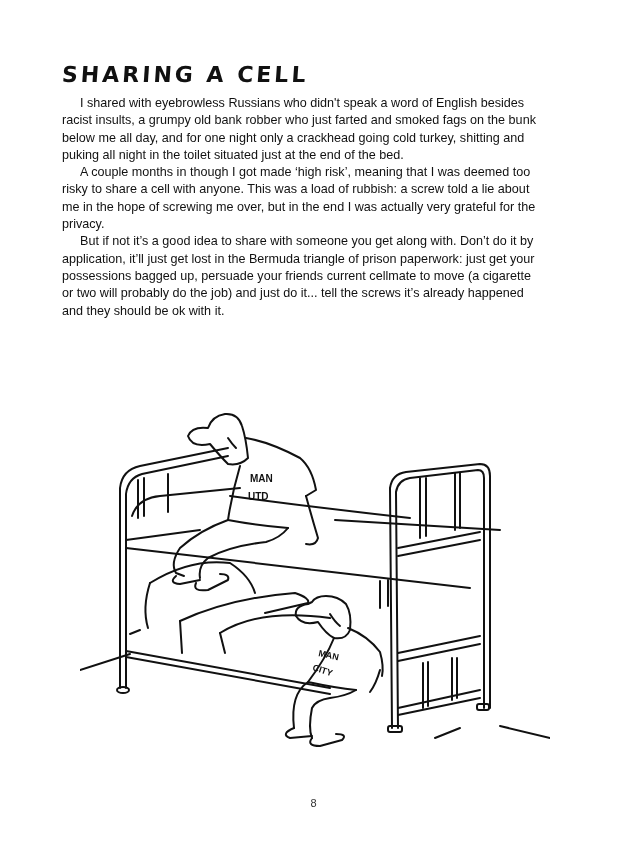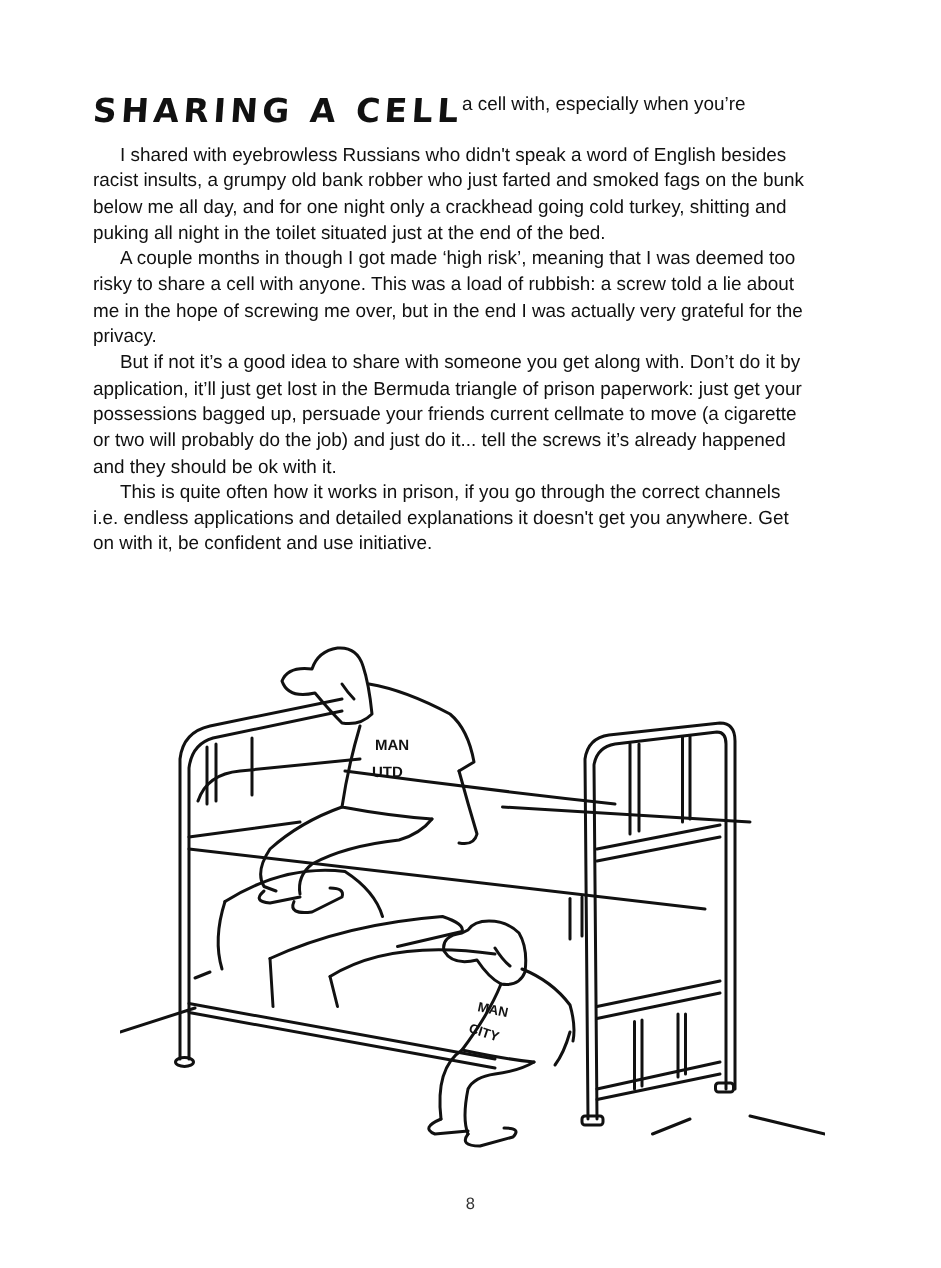--- a/index.html
+++ b/index.html
@@ -13,39 +13,37 @@
   .intro {
     position: absolute; left: 308px; top: 61px; width: 240px;
     font-size: 12.6px; line-height: 17.2px;
   }
   .body-text {
     position: absolute; left: 62px; top: 95px; width: 475px;
     font-size: 12.6px; line-height: 17.3px;
   }
   .body-text p { margin: 0; }
   .body-text p.indent { text-indent: 18px; }
-  .illustration { position: absolute; left: 80px; top: 426px; width: 470px; height: 350px; }
+  .illustration { position: absolute; left: 80px; top: 408px; width: 470px; height: 350px; }
   .illustration svg { width: 100%; height: 100%; }
   .page-number { position: absolute; left: 0; width: 627px; top: 797px; text-align: center; font-size: 11px; color: #333; }
 </style>
 </head>
 <body>
 
 <div class="page">
   <div class="title">SHARING A CELL</div>
 
   <div class="intro">
-    <div>a cell with, especially when you’re</div>
   </div>
 
   <div class="body-text">
     <p class="indent">I shared with eyebrowless Russians who didn't speak a word of English besides racist insults, a grumpy old bank robber who just farted and smoked fags on the bunk below me all day, and for one night only a crackhead going cold turkey, shitting and puking all night in the toilet situated just at the end of the bed.</p>
     <p class="indent">A couple months in though I got made ‘high risk’, meaning that I was deemed too risky to share a cell with anyone. This was a load of rubbish: a screw told a lie about me in the hope of screwing me over, but in the end I was actually very grateful for the privacy.</p>
     <p class="indent">But if not it’s a good idea to share with someone you get along with. Don’t do it by application, it’ll just get lost in the Bermuda triangle of prison paperwork: just get your possessions bagged up, persuade your friends current cellmate to move (a cigarette or two will probably do the job) and just do it... tell the screws it’s already happened and they should be ok with it.</p>
-    <p class="indent">This is quite often how it works in prison, if you go through the correct channels i.e. endless applications and detailed explanations it doesn't get you anywhere. Get on with it, be confident and use initiative.</p>
   </div>
 
   <div class="illustration">
     <svg viewBox="0 0 470 350" fill="none" stroke="#111" stroke-width="2" stroke-linecap="round" stroke-linejoin="round">
 
       <path d="M0 262 L50 246"></path>
       <path d="M355 330 L380 320 M420 318 L470 330"></path>
 
       <g>
         <path d="M40 280 L40 80 Q42 62 60 58 L148 40"></path>

